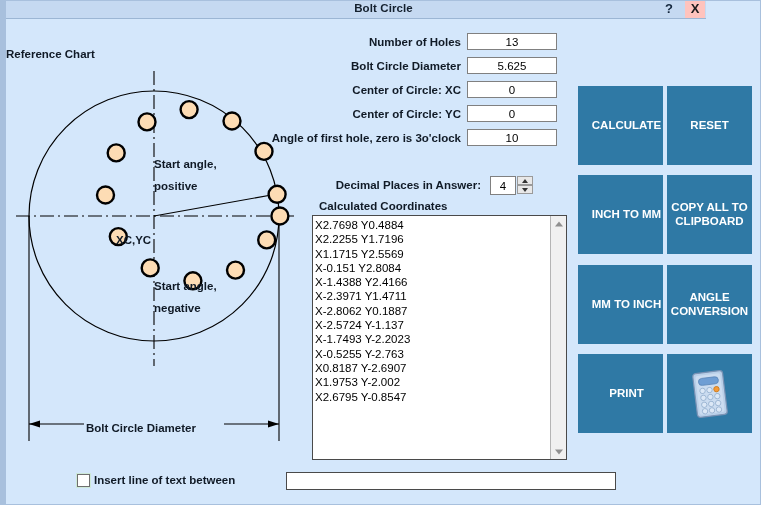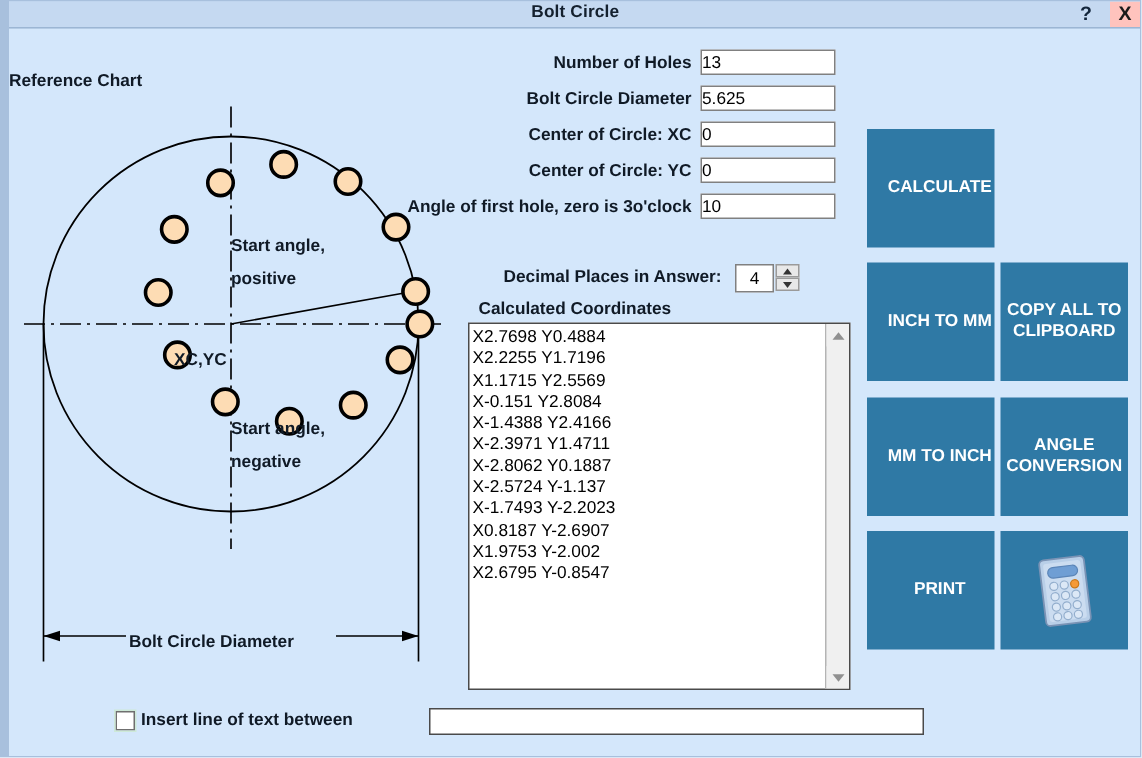--- a/index.html
+++ b/index.html
@@ -20,21 +20,21 @@
     border-top: 1px solid #a8c0dd;
     border-right: 1px solid #a8c0dd;
     border-bottom: 1px solid #a8c0dd;
     overflow: hidden;
   }
 
   
   #titlebar {
     position: absolute;
     left: 0; top: 0;
-    width: 755px; height: 17px;
+    width: 700px; height: 17px;
     background: #c5d9f1;
     border-bottom: 1px solid #9cb6d4;
   }
   #title-text {
     position: absolute;
     left: 0; top: 1px; width: 755px;
     text-align: center;
     font-size: 11.5px;
     font-weight: bold;
     color: #14202e;
@@ -100,20 +100,21 @@
     white-space: nowrap;
   }
   .form-input {
     position: absolute;
     width: 90px; height: 17px;
     background: #ffffff;
     border: 1px solid #808080;
     font-family: "Liberation Sans", sans-serif;
     font-size: 11.5px;
     color: #000;
+    text-align: center;
     box-sizing: border-box;
     padding: 0;
     line-height: 15px;
   }
 
   
   #dec-label {
     position: absolute;
     left: 255px; top: 178px;
     width: 220px;
@@ -372,36 +373,38 @@
     <ul id="coords-list">
         <li>X2.7698 Y0.4884</li>
         <li>X2.2255 Y1.7196</li>
         <li>X1.1715 Y2.5569</li>
         <li>X-0.151 Y2.8084</li>
         <li>X-1.4388 Y2.4166</li>
         <li>X-2.3971 Y1.4711</li>
         <li>X-2.8062 Y0.1887</li>
         <li>X-2.5724 Y-1.137</li>
         <li>X-1.7493 Y-2.2023</li>
+        <li>X-0.5255 Y-2.763</li>
         <li>X0.8187 Y-2.6907</li>
         <li>X1.9753 Y-2.002</li>
         <li>X2.6795 Y-0.8547</li>
       </ul>
     <div id="coords-scroll">
       <div class="sb-arrow top">
           <span class="tri"></span>
         </div>
       <div class="sb-arrow bot">
           <span class="tri"></span>
         </div>
     </div>
   </div>
 
   <div id="btn-grid">
     <button class="action-btn col0 row0">CALCULATE</button>
+    <button class="action-btn col1 row0">RESET</button>
     <button class="action-btn col0 row1">INCH TO MM</button>
     <button class="action-btn col1 row1">COPY ALL TO CLIPBOARD</button>
     <button class="action-btn col0 row2">MM TO INCH</button>
     <button class="action-btn col1 row2">ANGLE CONVERSION</button>
     <button class="action-btn col0 row3">PRINT</button>
     <button class="action-btn col1 row3">
       <svg width="46" height="54" viewBox="0 0 46 54">
         <g transform="rotate(-7 23 27)">
           <rect x="8" y="5" width="30" height="44" rx="3" fill="#b9cfe8" stroke="#7a93b5" stroke-width="1.2"></rect>
           <rect x="10.5" y="7.5" width="25" height="39" rx="2" fill="#cbdcf0" stroke="none"></rect>

